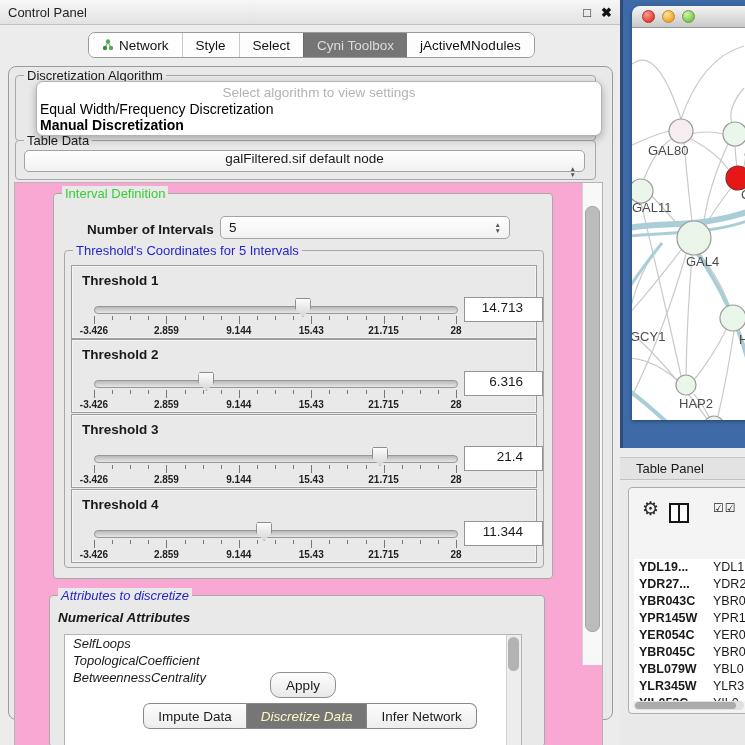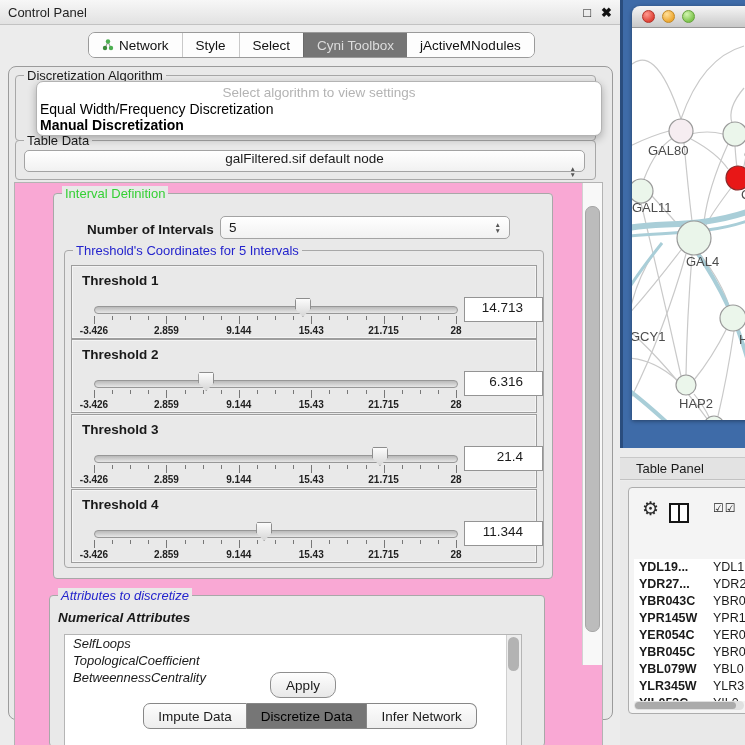--- a/index.html
+++ b/index.html
@@ -68,21 +68,21 @@
   .list-vthumb{position:absolute;left:1px;top:2px;width:11px;height:34px;background:#b3b3b3;border-radius:6px;}
 
   .apply-btn{left:270px;top:672px;width:64px;height:24px;background:linear-gradient(#fefefe,#e8e8e8);
              border:1px solid #8f8f8f;border-radius:10px;font-size:13.5px;display:flex;align-items:center;justify-content:center;z-index:3;}
 
   .bottom-tabs{left:0;top:703px;width:620px;display:flex;justify-content:center;z-index:4;}
   .btab{height:24px;display:flex;align-items:center;padding:0 14px;font-size:13.5px;background:linear-gradient(#fdfdfd,#ededed);
         border:1px solid #878787;border-left-width:0;}
   .btab:first-child{border-left-width:1px;border-radius:7px 0 0 7px;}
   .btab:last-child{border-radius:0 7px 7px 0;}
-  .btab.selected{background:#767676;color:#000000;}
+  .btab.selected{background:#767676;color:#fef9c3;font-style:italic;}
 
   
   .desktop-blue{left:620px;top:0;width:125px;height:448px;background:#3e6ba8;border-left:3px solid #2a4d7e;box-sizing:border-box;}
   .mac-window{left:632px;top:6px;width:120px;height:414px;border-radius:8px 0 0 0;overflow:hidden;
               box-shadow:0 1px 4px rgba(0,0,0,.4);}
   .mac-titlebar{height:21px;background:linear-gradient(#f5f5f5,#c9c9c9);border-bottom:1px solid #979797;
                 display:flex;align-items:center;gap:7px;padding-left:10px;}
   .light{width:13px;height:13px;border-radius:50%;box-sizing:border-box;}
   .light.red{background:radial-gradient(circle at 35% 30%,#ff9a90,#df4438 70%);border:1px solid #b03229;}
   .light.yellow{background:radial-gradient(circle at 35% 30%,#ffe09a,#eda833 70%);border:1px solid #c08826;}

